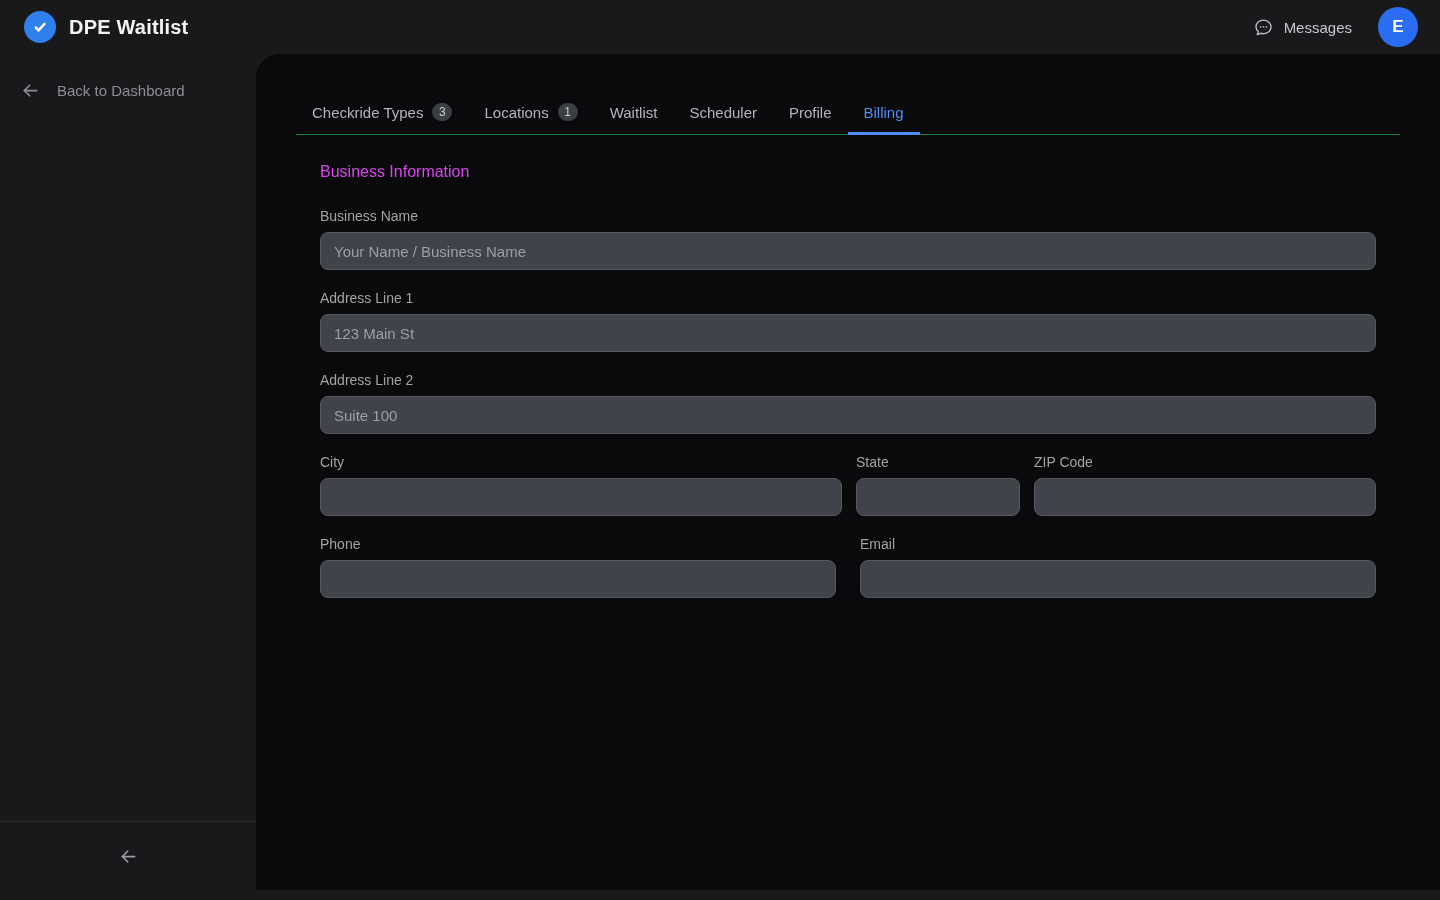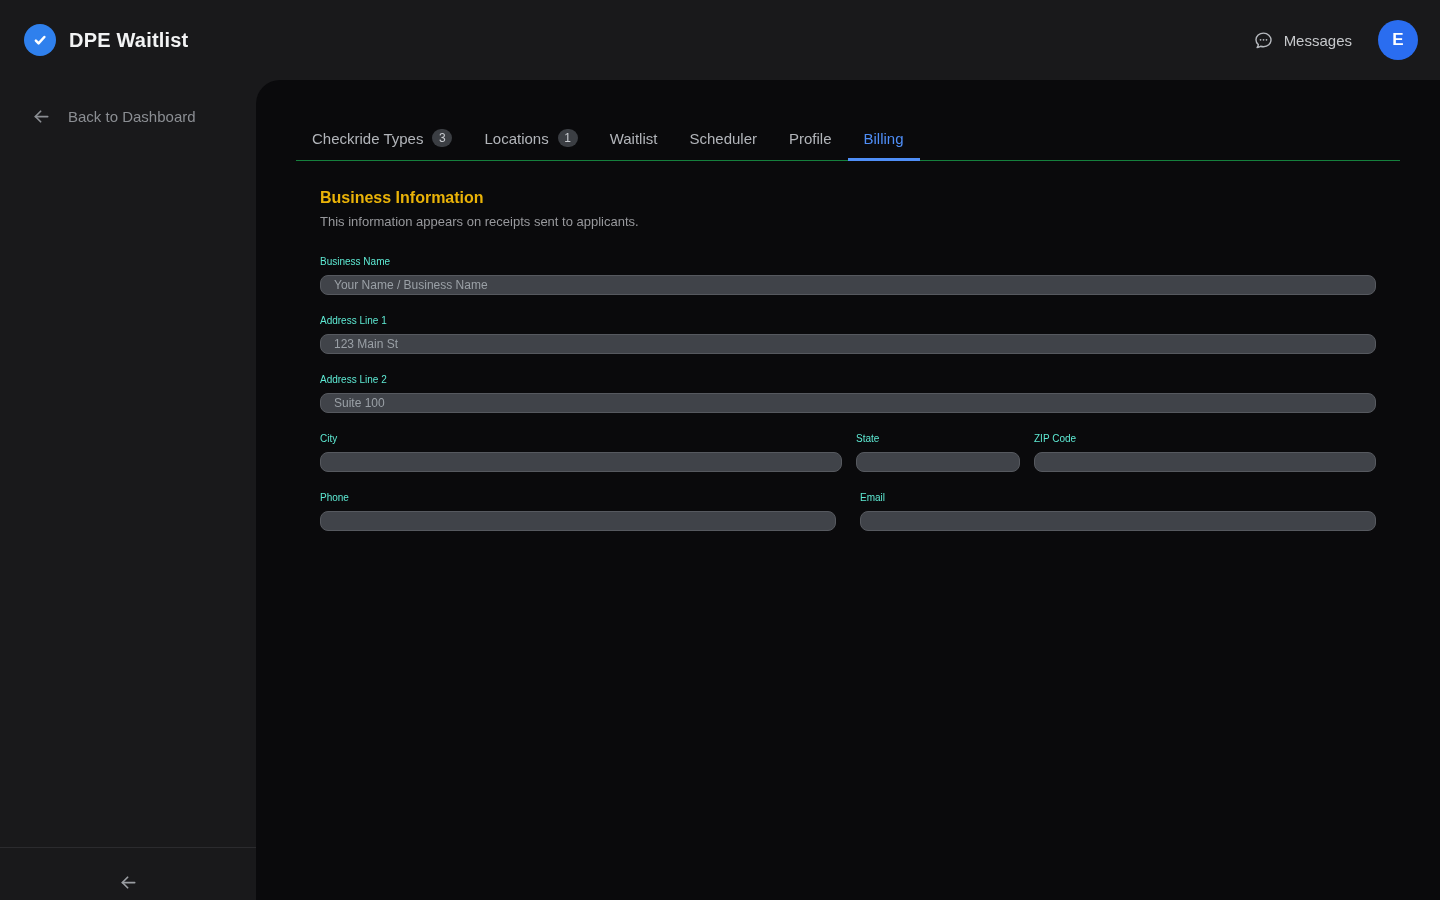--- a/index.html
+++ b/index.html
@@ -5,21 +5,21 @@
   * { box-sizing: border-box; margin: 0; padding: 0; }
   html, body { width: 1440px; height: 900px; overflow: hidden; }
   body {
     background: #19191b;
     font-family: "Liberation Sans", sans-serif;
     color: #e8e9eb;
   }
 
   
   .header {
-    height: 80px;
+    height: 54px;
     display: flex;
     align-items: center;
     padding: 0 22px 0 24px;
     background: #19191b;
   }
   .logo-circle {
     width: 32px; height: 32px;
     border-radius: 50%;
     background: #2f80ed;
     display: flex; align-items: center; justify-content: center;
@@ -65,21 +65,21 @@
     width: 256px;
     flex: 0 0 256px;
     background: #19191b;
     display: flex;
     flex-direction: column;
   }
   .back-link {
     display: flex;
     align-items: center;
     gap: 16px;
-    padding: 26px 0 0 31px;
+    padding: 26px 0 0 20px;
     color: #8b8e93;
     font-size: 15px;
     cursor: pointer;
   }
   .back-link svg { width: 21px; height: 21px; flex: 0 0 auto; }
   .sidebar-fill { flex: 1; }
   .sidebar-footer {
     border-top: 1px solid #2b2b2e;
     height: 69px;
     display: flex;
@@ -138,44 +138,44 @@
     border-radius: 10px;
     padding: 0 6px;
   }
 
   
   .form-area {
     margin: 28px 64px 0 64px;
   }
   .section-title {
     font-size: 16px;
-    font-weight: bold;
-    color: #eab308;
+    font-weight: normal;
+    color: #d946ef;
   }
   .section-subtitle {
     margin-top: 7px;
     font-size: 13px;
     color: #98999d;
   }
   .form-fields { margin-top: 27px; }
   .field { margin-bottom: 20px; }
   .field-label {
     display: block;
-    font-size: 10px;
-    color: #5eead4;
+    font-size: 14px;
+    color: #a3a3a3;
     margin-bottom: 8px;
   }
   .text-input {
     width: 100%;
-    height: 20px;
+    height: 38px;
     background: #404349;
     border: 1px solid #56595f;
     border-radius: 8px;
     padding: 0 13px;
-    font-size: 12px;
+    font-size: 15px;
     font-family: "Liberation Sans", sans-serif;
     color: #e8e9eb;
     outline: none;
   }
   .text-input::placeholder { color: #9aa0a6; opacity: 1; }
 
   .row-csz {
     display: grid;
     grid-template-columns: 522fr 164fr 342fr;
     gap: 14px;
@@ -253,21 +253,20 @@
       <div class="tab">
         <span>Profile</span>
       </div>
       <div class="tab active">
         <span>Billing</span>
       </div>
     </div>
 
     <div class="form-area">
       <div class="section-title">Business Information</div>
-      <div class="section-subtitle">This information appears on receipts sent to applicants.</div>
 
       <div class="form-fields">
         <div class="field">
           <label class="field-label">Business Name</label>
           <input class="text-input" type="text" placeholder="Your Name / Business Name" style="">
         </div>
 
         <div class="field">
           <label class="field-label">Address Line 1</label>
           <input class="text-input" type="text" placeholder="123 Main St" style="">

